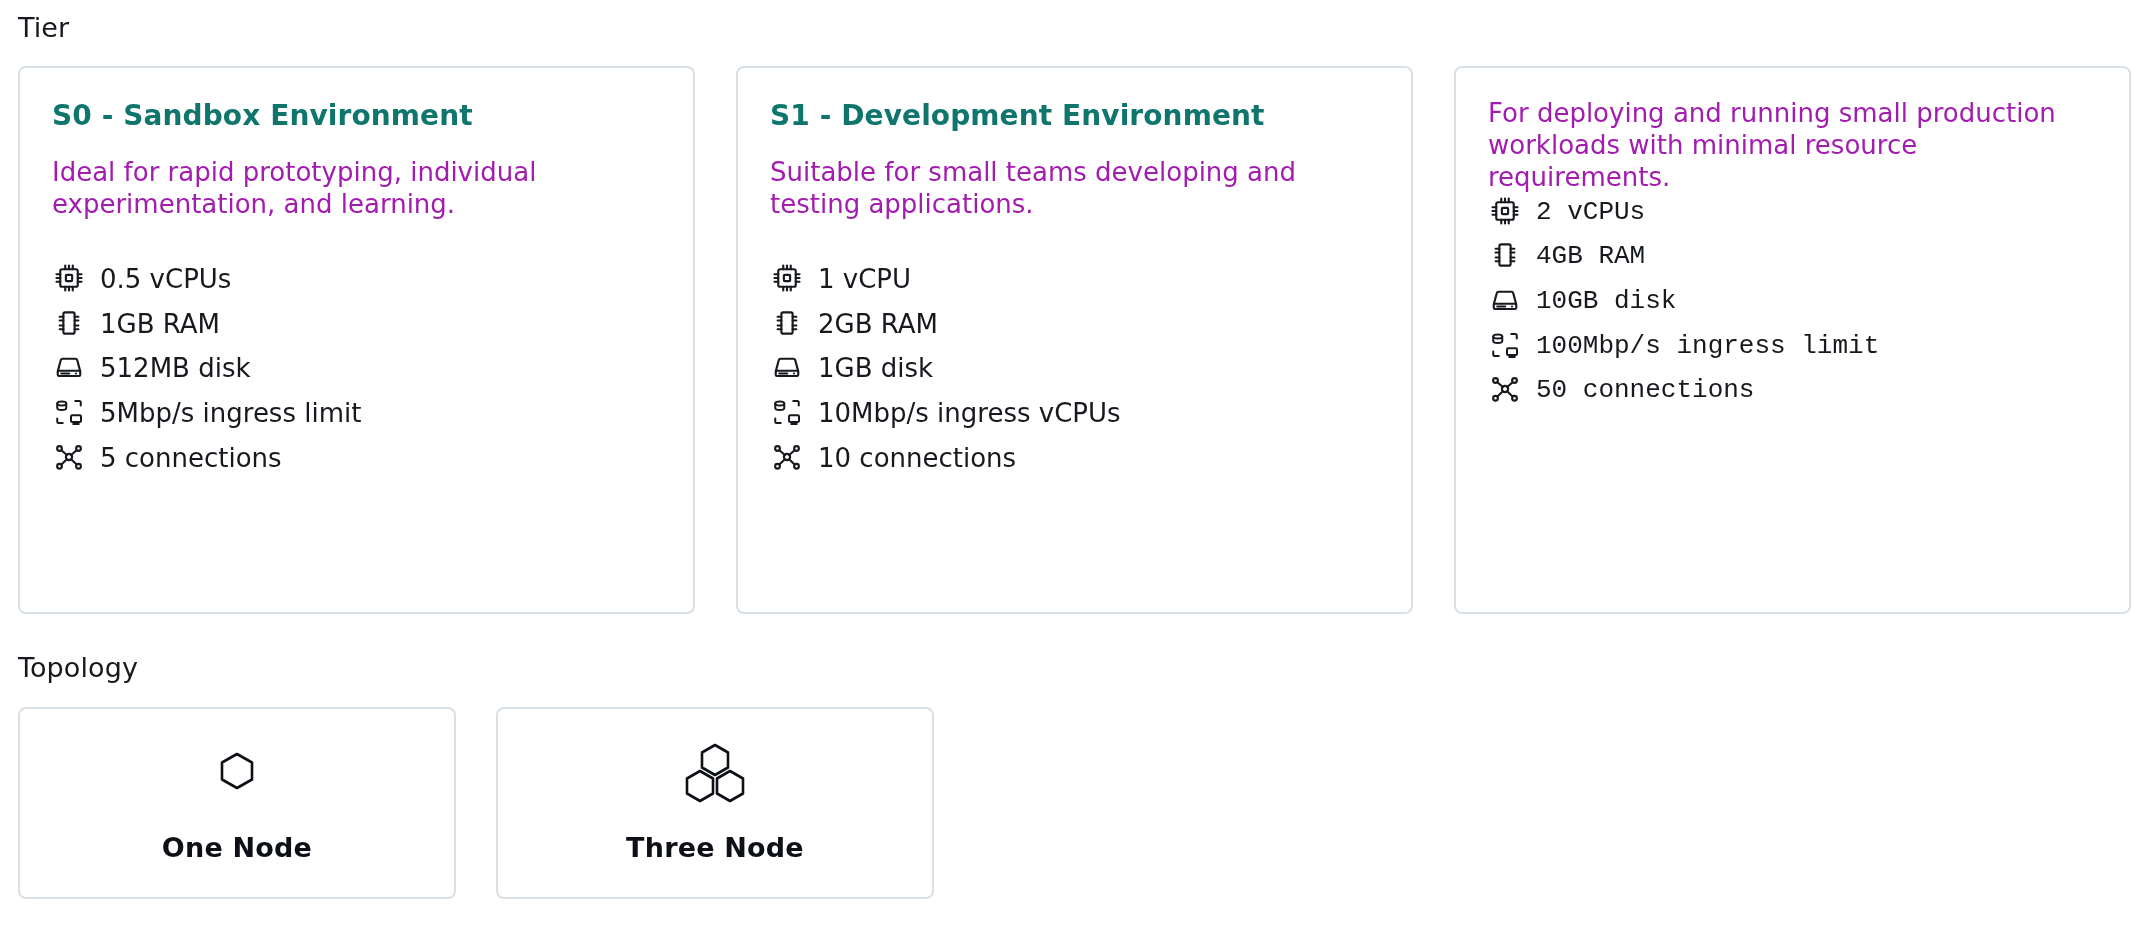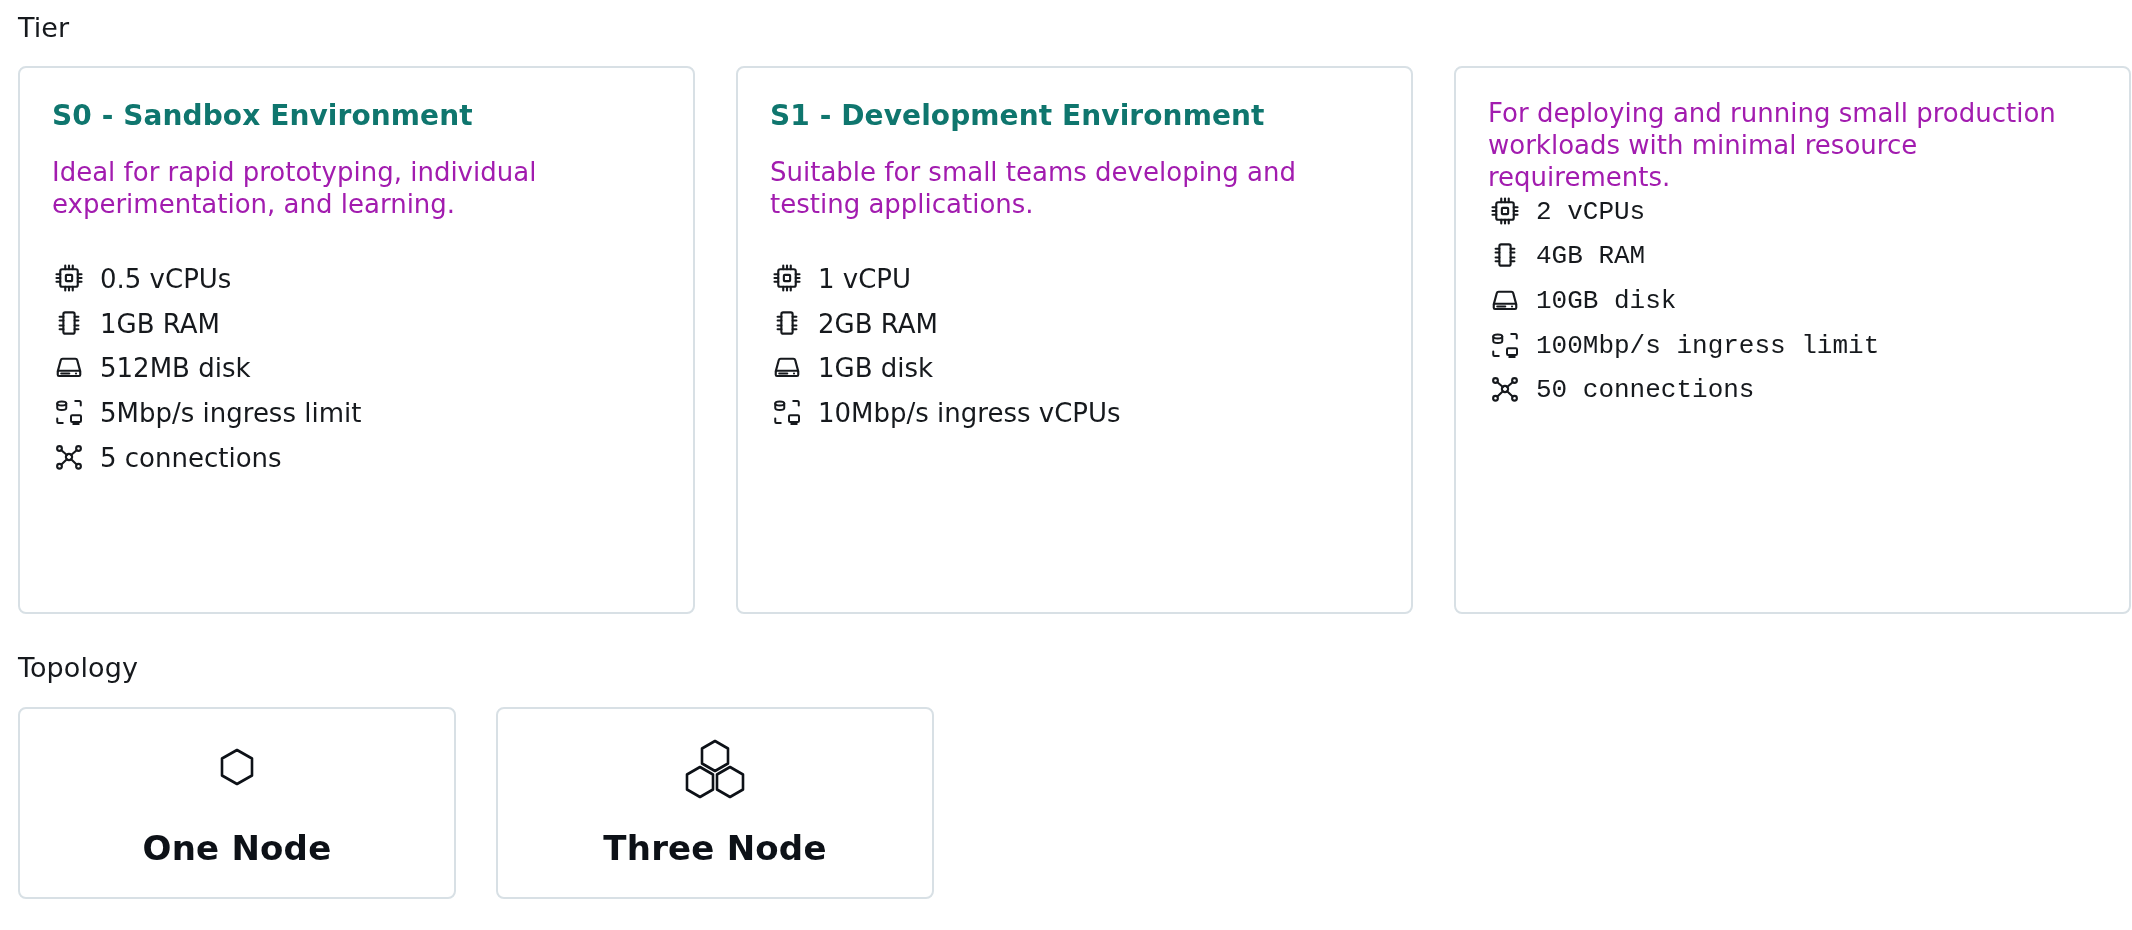--- a/index.html
+++ b/index.html
@@ -116,21 +116,21 @@
     gap: 26px;
   }
   .topo-icon {
     height: 64px;
     display: flex;
     align-items: center;
     justify-content: center;
   }
   .topo-icon svg { display: block; }
   .topo-label {
-    font-size: 34px;
+    font-size: 27px;
     font-weight: 700;
     color: #0d1117;
     letter-spacing: 0.2px;
   }
 </style>
 </head>
 <body>
 
 <div class="page">
 
@@ -252,20 +252,33 @@
               <path d="M2.6 5.2v3.6c0 .9 1.6 1.6 3.6 1.6s3.6-.7 3.6-1.6V5.2"></path>
               <path d="M17 3.2h3.4a1 1 0 0 1 1 1v2.6"></path>
               <path d="M7 20.8H3.6a1 1 0 0 1-1-1v-2.6"></path>
               <rect x="13.6" y="14.6" width="8" height="5.3" rx="1"></rect>
               <path d="M17.6 19.9v1.7M15.4 21.6h4.4"></path>
             </svg>
           </span>
           <span class="spec-text">10Mbp/s ingress vCPUs</span>
         </div>
 
+        <div class="spec-item">
+          <span class="spec-icon">
+            <svg width="30" height="30" viewBox="0 0 24 24" fill="none" stroke="#16191d" stroke-width="1.7" stroke-linecap="round" stroke-linejoin="round">
+              <circle cx="12" cy="12" r="2.5"></circle>
+              <circle cx="4.4" cy="5.2" r="1.9"></circle>
+              <circle cx="19.6" cy="5.2" r="1.9"></circle>
+              <circle cx="4.4" cy="19.4" r="1.9"></circle>
+              <circle cx="19.6" cy="19.4" r="1.9"></circle>
+              <path d="M5.9 6.6 10.3 10.4M18.1 6.6 13.7 10.4M5.9 18 10.3 13.8M18.1 18 13.7 13.8"></path>
+            </svg>
+          </span>
+          <span class="spec-text">10 connections</span>
+        </div>
 
       </div>
     </div>
 
     <div class="tier-card three-line">
       <p class="tier-desc">For deploying and running small production workloads with minimal resource requirements.</p>
       <div class="spec-list">
 
         <div class="spec-item">
           <span class="spec-icon">

